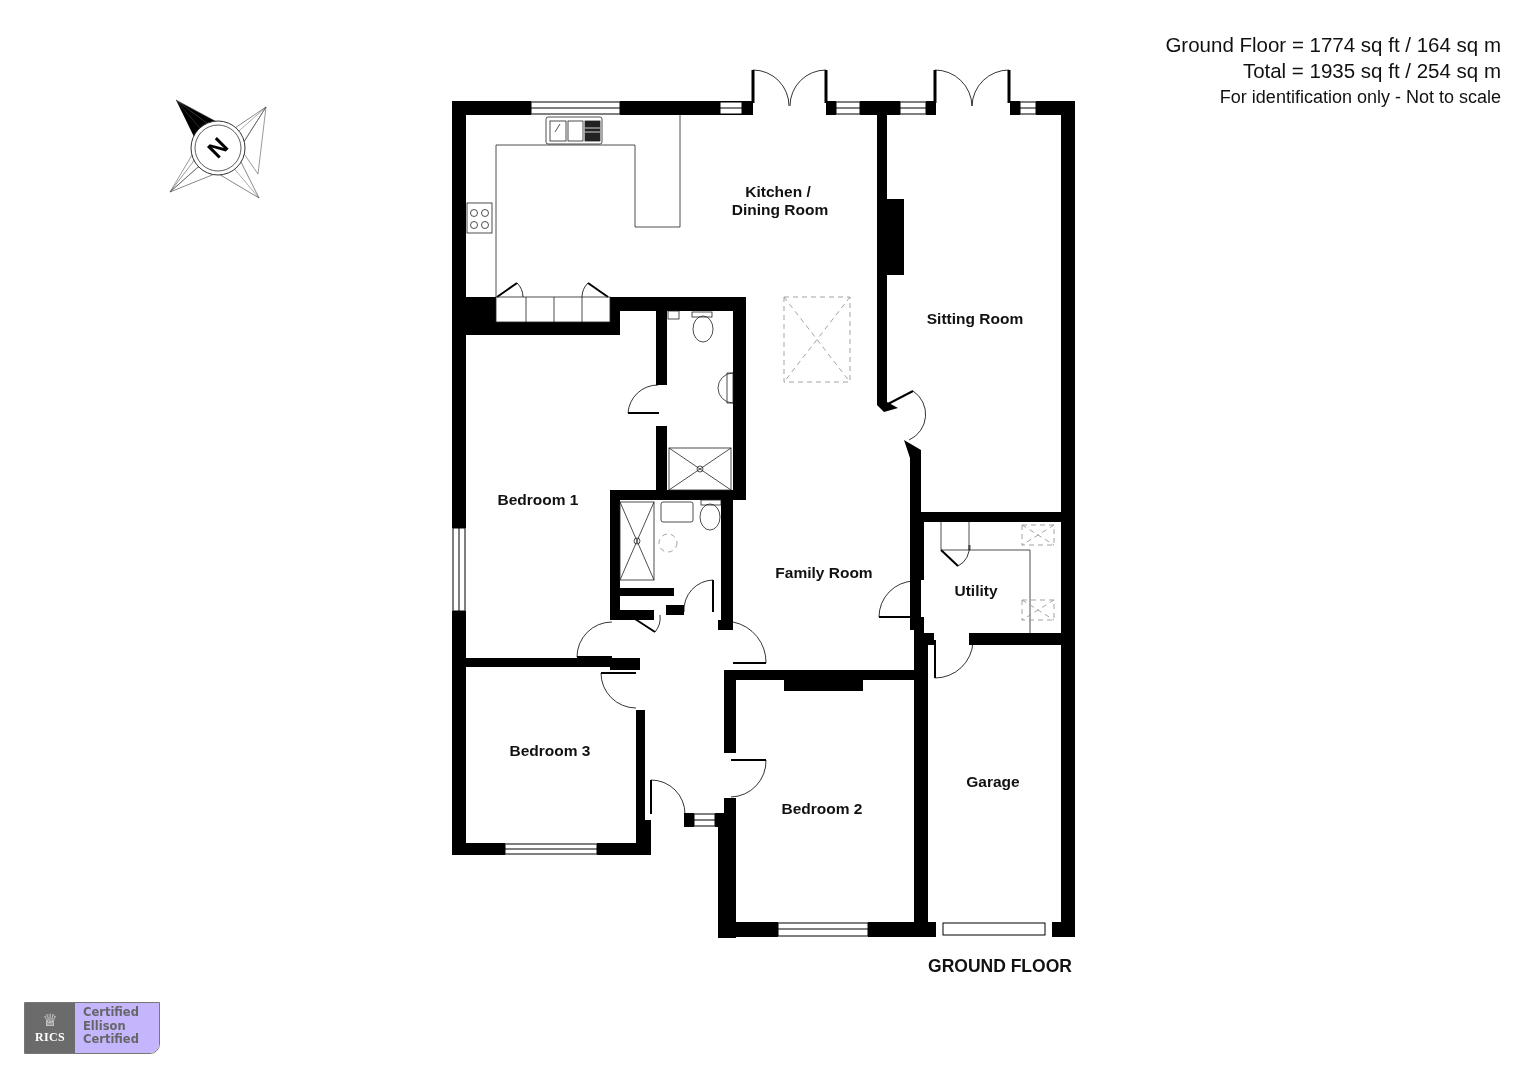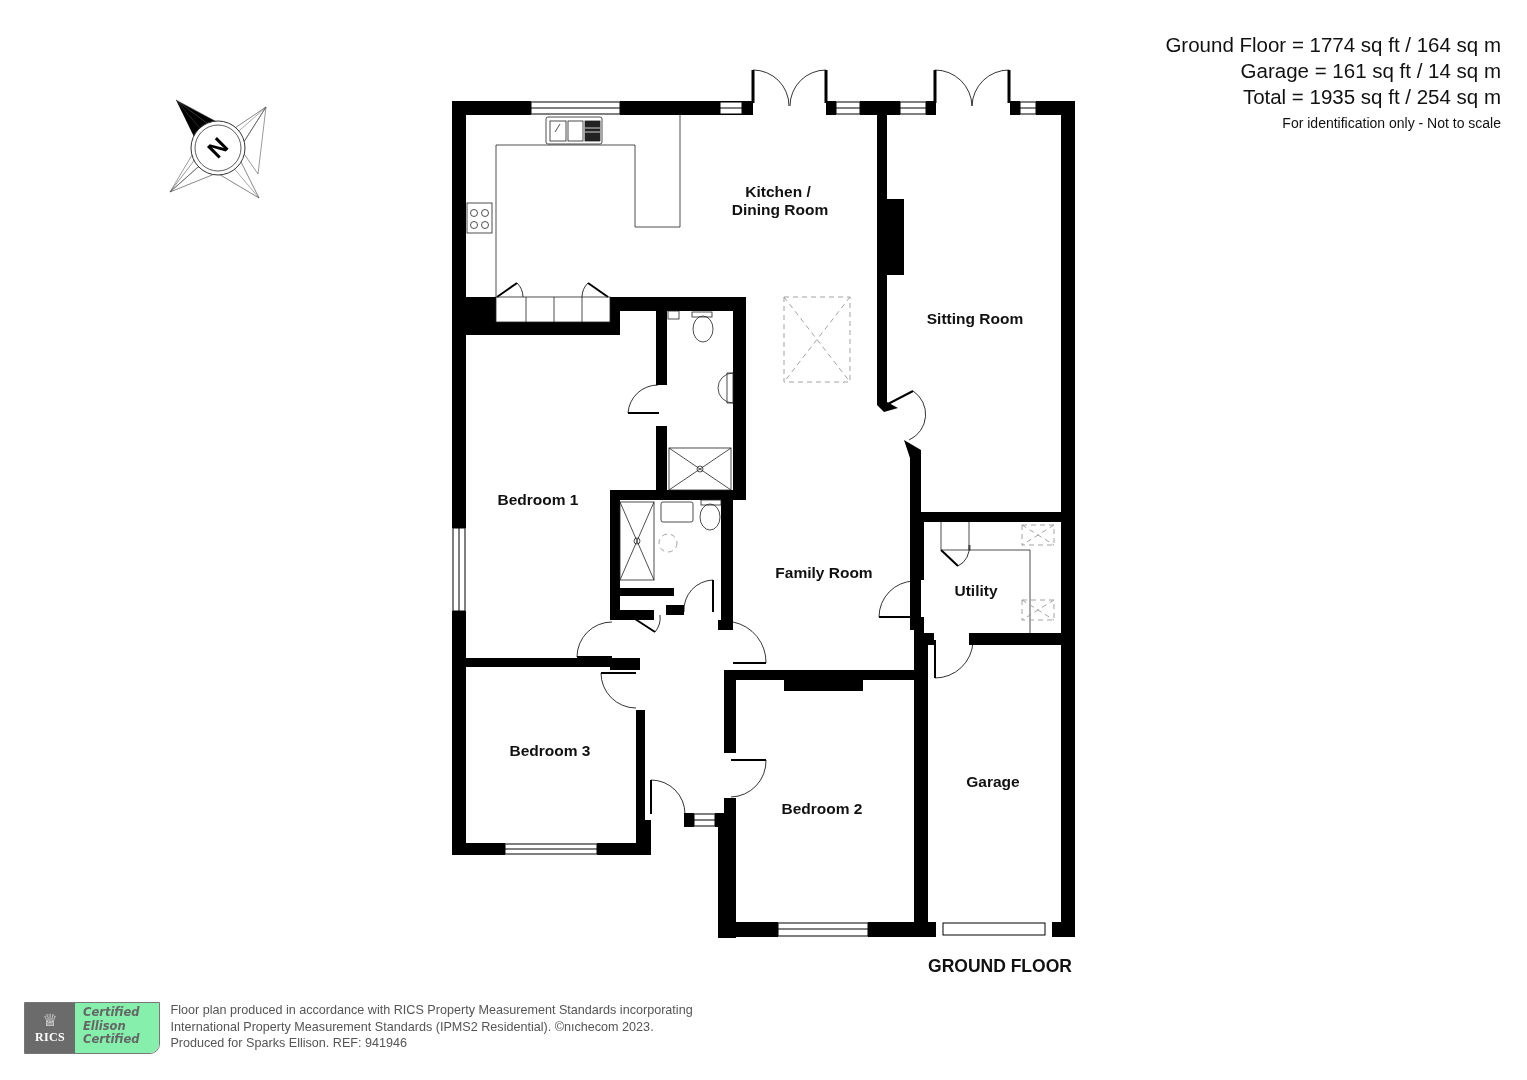--- a/index.html
+++ b/index.html
@@ -1,36 +1,35 @@
 <!DOCTYPE html>
 <html><head>
 <meta charset="utf-8">
 <style>
   html, body { margin:0; padding:0; background:#ffffff; }
   body { width:1527px; height:1080px; position:relative; overflow:hidden; font-family:"Liberation Sans", sans-serif; color:#000; }
   .areas { position:absolute; right:26px; top:32px; text-align:right; }
   .areas .line { font-size:20.5px; line-height:26px; color:#111; }
-  .areas .note { font-size:14px; line-height:18px; margin-top:4px; color:#111; }
+  .areas .note { font-size:18px; line-height:18px; margin-top:4px; color:#111; }
   svg.plan { position:absolute; left:0; top:0; }
   .room-label { font-family:"Liberation Sans", sans-serif; font-weight:bold; font-size:15.5px; fill:#111; }
   .floor-title { font-family:"Liberation Sans", sans-serif; font-weight:bold; font-size:17.5px; fill:#111; }
   .footer { position:absolute; left:24px; top:1002px; display:flex; align-items:flex-start; }
   .rics-badge { display:flex; height:50px; border:1.5px solid #777; border-radius:0 0 10px 0; overflow:hidden; }
   .rics-dark { width:50px; background:#6b6b6b; color:#fff; display:flex; flex-direction:column; align-items:center; justify-content:center; }
   .rics-dark .lion { font-size:17px; line-height:18px; }
   .rics-dark .rics { font-family:"Liberation Serif", serif; font-weight:bold; font-size:12px; letter-spacing:0.3px; }
-  .rics-text { padding:3px 20px 2px 8px; font-family:"DejaVu Sans", sans-serif; font-weight:bold; font-size:11.5px; line-height:13.5px; color:#666; background:#86efac;font-style:italic; }
+  .rics-text { padding:3px 20px 2px 8px; font-family:"DejaVu Sans", sans-serif; font-weight:bold; font-size:11.5px; line-height:13.5px; color:#666; background:#c4b5fd; }
   .footer-text { margin-left:10px; font-size:12.6px; line-height:16.5px; color:#555; }
 </style>
 </head>
 <body>
 
 <div class="areas">
   <div class="line">Ground Floor = 1774 sq ft / 164 sq m</div>
-  <div class="line">Garage = 161 sq ft / 14 sq m</div>
   <div class="line">Total = 1935 sq ft / 254 sq m</div>
   <div class="note">For identification only - Not to scale</div>
 </div>
 
 <svg class="plan" width="1527" height="1080" viewBox="0 0 1527 1080">
 
   <g>
     <polygon points="176,100 217,122 198,145" fill="#000"></polygon>
     <polygon points="176,100 217,122 240,148" fill="none" stroke="#555" stroke-width="0.6"></polygon>
     <polygon points="266,107 232,130 240,148" fill="none" stroke="#555" stroke-width="0.7"></polygon>
@@ -288,18 +287,13 @@
     <div class="rics-dark">
       <span class="lion">♕</span>
       <span class="rics">RICS</span>
     </div>
     <div class="rics-text">
       <div>Certified</div>
       <div>Ellison</div>
       <div>Certified</div>
     </div>
   </div>
-  <div class="footer-text">
-    <div>Floor plan produced in accordance with RICS Property Measurement Standards incorporating</div>
-    <div>International Property Measurement Standards (IPMS2 Residential).   ©nıchecom 2023.</div>
-    <div>Produced for Sparks Ellison.   REF:  941946</div>
-  </div>
 </div>
 
 </body></html>

